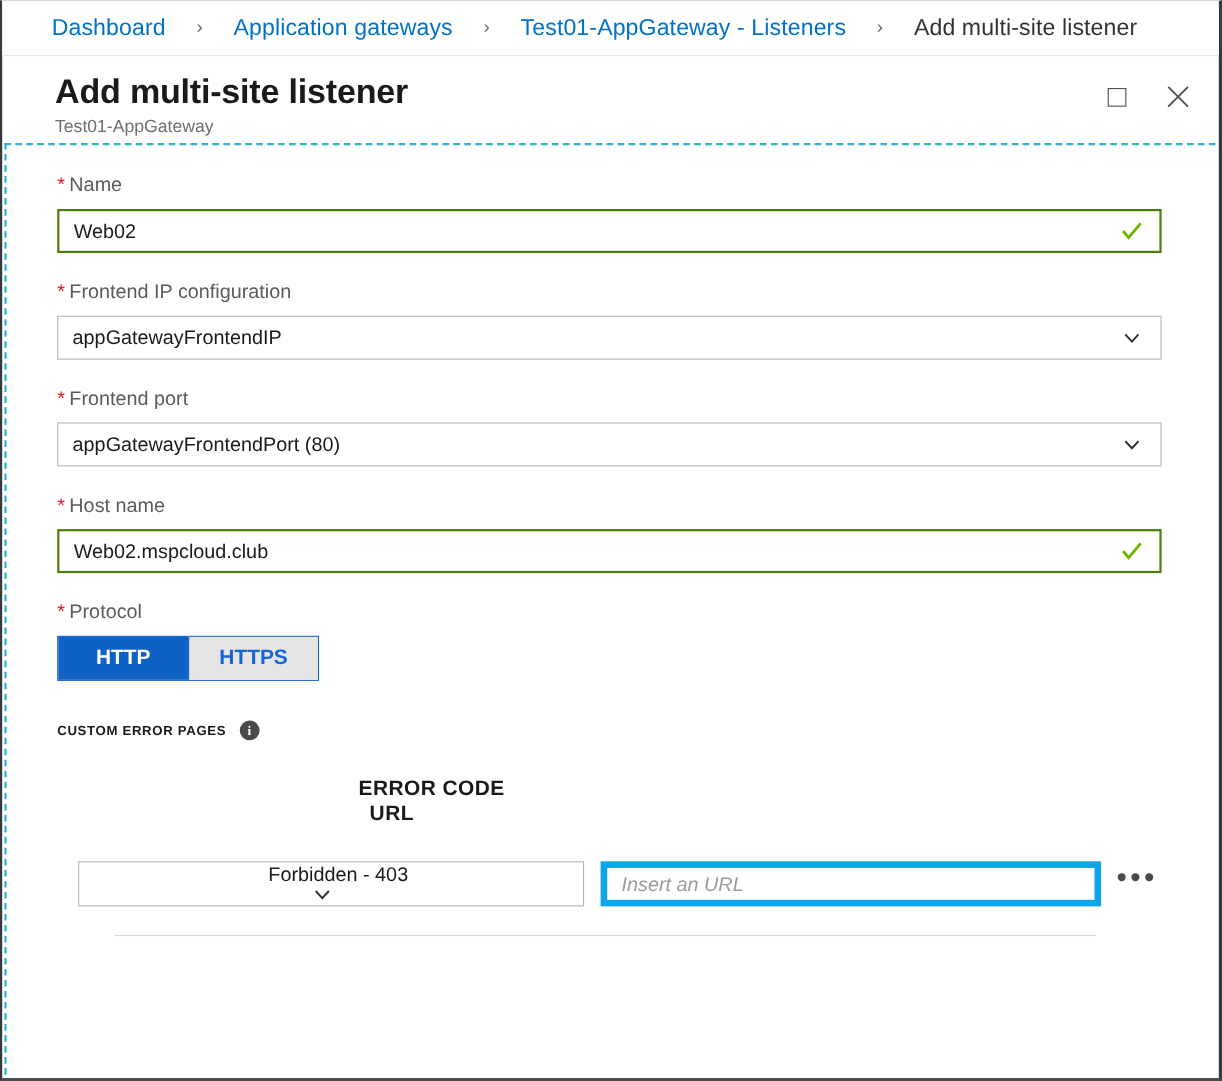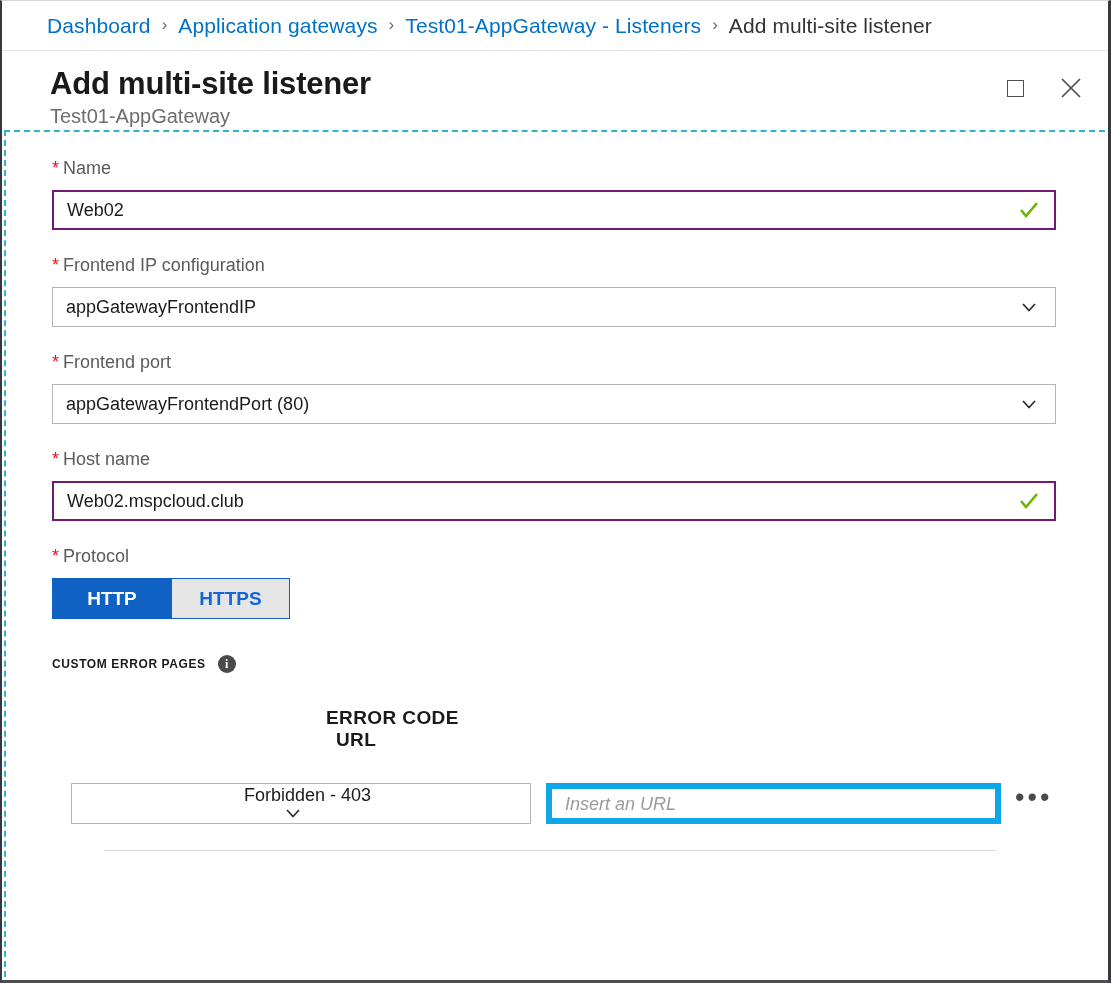--- a/index.html
+++ b/index.html
@@ -32,20 +32,21 @@
   
   .breadcrumb {
     height: 50px;
     box-sizing: border-box;
     padding: 0 0 0 45px;
     display: flex;
     align-items: center;
     border-bottom: 1px solid #e6e6e6;
     background: #ffffff;
     white-space: nowrap;
+    gap: 17px;
   }
   .crumb {
     font-size: 21px;
     color: #0072c6;
     letter-spacing: 0.1px;
   }
   .crumb.current {
     color: #333333;
   }
   .crumb-sep {
@@ -64,21 +65,21 @@
     box-sizing: border-box;
   }
   .blade-title {
     font-size: 31px;
     font-weight: bold;
     color: #1a1a1a;
     line-height: 38px;
     letter-spacing: -0.2px;
   }
   .blade-subtitle {
-    font-size: 20px;
+    font-size: 16px;
     color: #6e6e6e;
     line-height: 24px;
     margin-top: 1px;
   }
   .window-actions {
     position: absolute;
     top: 22px;
     right: 22px;
     display: flex;
     align-items: center;
@@ -137,21 +138,21 @@
 
   .input-wrap {
     position: relative;
     height: 40px;
     background: #ffffff;
     box-sizing: border-box;
     display: flex;
     align-items: center;
   }
   .input-wrap.valid {
-    border: 2px solid #701a75;
+    border: 2px solid #4d7c0f;
   }
   .input-wrap.dropdown {
     border: 1px solid #b5b5b5;
     cursor: pointer;
   }
   .input-text {
     font-size: 18px;
     color: #1a1a1a;
     padding-left: 13px;
     flex: 1;

